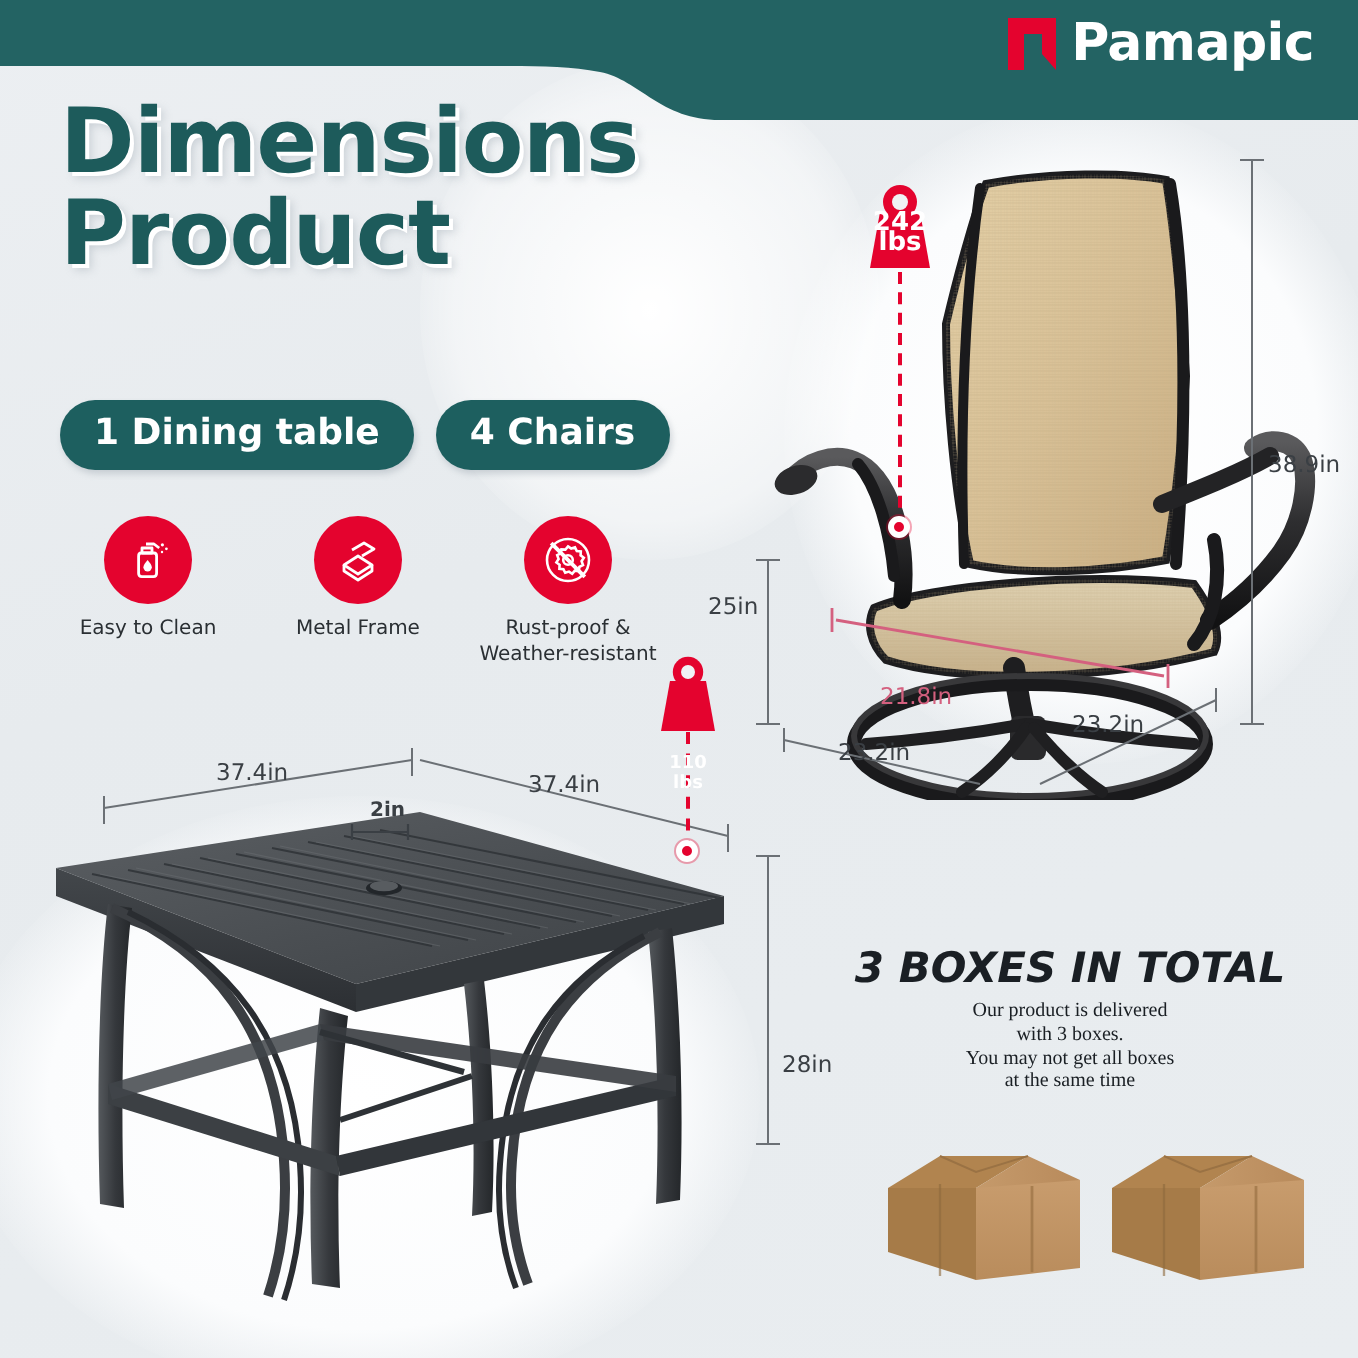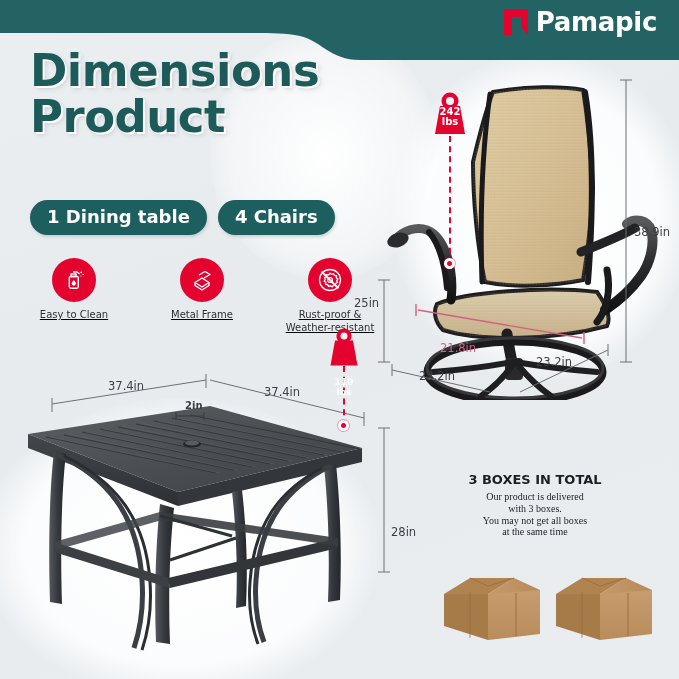--- a/index.html
+++ b/index.html
@@ -52,39 +52,39 @@
   .pill {
     background: #1d5f5f; color: #fff;
     border-radius: 20px; padding: 6px 17px 8px;
     font-size: 18px; font-weight: bold;
     font-family: "DejaVu Sans", sans-serif;
     white-space: nowrap;
     box-shadow: 1px 2px 3px rgba(150,160,170,0.4);
   }
 
   
-  .features { position: absolute; left: 26px; top: 258px; display: flex; gap: 32px; z-index: 4; text-decoration: underline; }
+  .features { position: absolute; left: 26px; top: 258px; display: flex; gap: 9px; z-index: 4; }
   .feature { width: 96px; text-align: center; }
   .feature-icon {
     width: 44px; height: 44px; border-radius: 50%;
     background: #e4032e; margin: 0 auto 7px;
     display: flex; align-items: center; justify-content: center;
   }
   .feature-label {
     font-size: 10px; color: #2a2f33; line-height: 1.25;
     font-family: "DejaVu Sans", sans-serif;
   }
 
   
   .wbadge { position: absolute; z-index: 6; }
   .wbadge svg { display: block; }
   .wbadge-text {
     position: absolute; left: 0; top: 15px; width: 100%;
     text-align: center; color: #fff; font-weight: bold;
-    font-size: 10px; line-height: 10px;
+    font-size: 13px; line-height: 10px;
     font-family: "DejaVu Sans", sans-serif;
   }
   .badge242 { left: 429px; top: 92px; }
   .badge110 { left: 325px; top: 328px; }
 
   
   .dashline {
     position: absolute; border-left: 2px dashed #e4032e; z-index: 5;
   }
   .dot {
@@ -97,22 +97,23 @@
   .dim {
     position: absolute; font-size: 11.5px; color: #3a3f44;
     font-family: "DejaVu Sans", sans-serif; z-index: 6; white-space: nowrap;
   }
   .dim-pink { color: #d4607f; }
   .dim-small { font-size: 10px; }
 
   
   .boxes-block { position: absolute; left: 396px; top: 472px; width: 278px; text-align: center; z-index: 4; }
   .boxes-title {
-    font-size: 13px; font-weight: bold; color: #1a1f24; margin-bottom: 4px;
-    font-family: "DejaVu Sans", sans-serif;
+    font-size: 21px; font-weight: bold; color: #1a1f24; margin-bottom: 4px;
+    font-family: "DejaVu Sans", sans-serif;
+    font-style: italic;
   }
   .boxes-body {
     font-size: 10px; color: #1a1f24; line-height: 1.18;
     font-family: Liberation Serif, serif;
   }
   .boxes-art { position: absolute; left: 440px; top: 572px; z-index: 4; }
 
   svg.art { display: block; position: absolute; }
 </style>
 </head>

